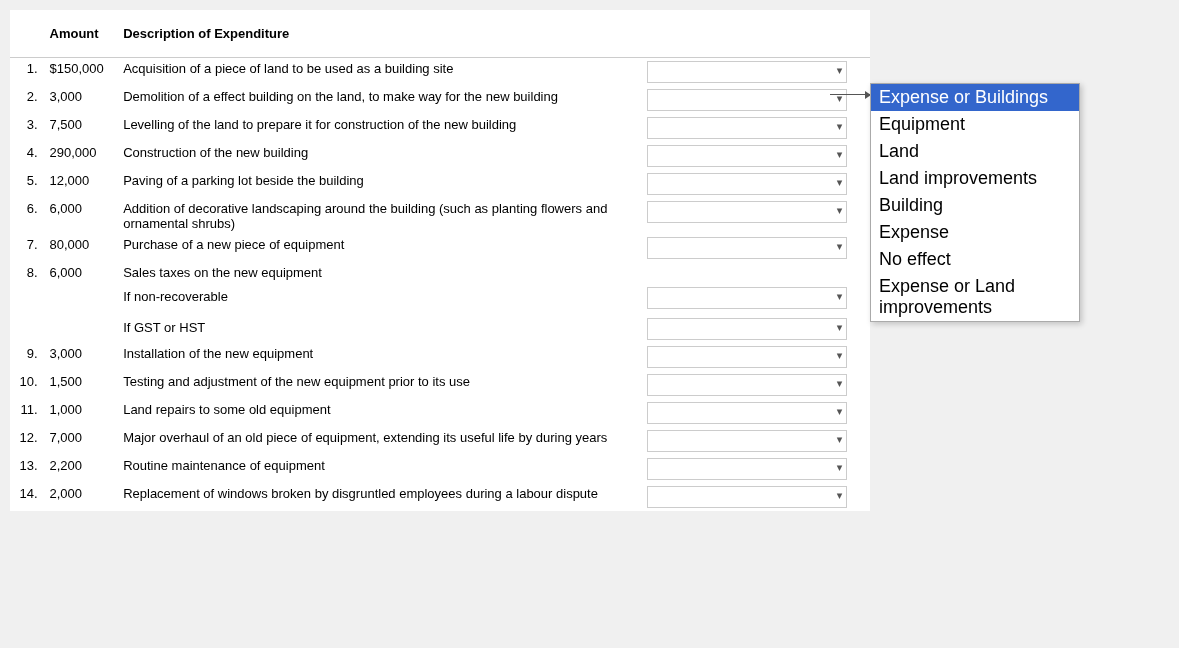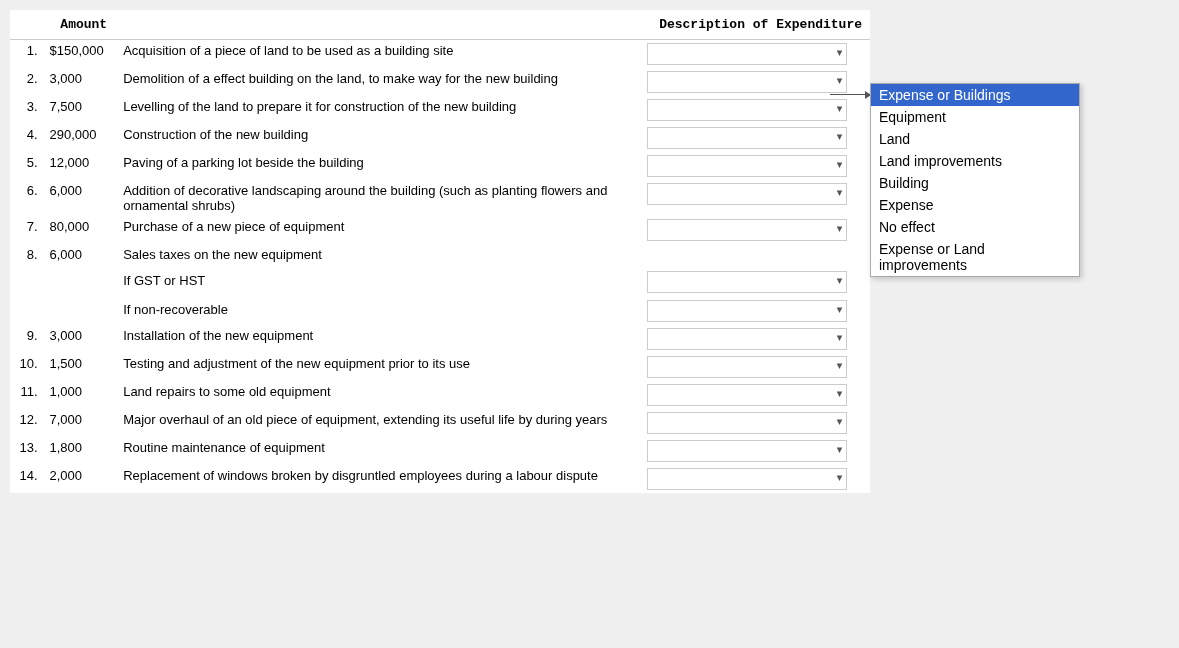--- a/index.html
+++ b/index.html
@@ -12,26 +12,25 @@
     .container {
       background: #fff;
       width: 860px;
       position: relative;
     }
     table {
       width: 100%;
       border-collapse: collapse;
     }
     th {
-      text-align: right;
-      padding: 7px 8px;
+      text-align: left;
+      padding: 16px 8px;
       font-weight: bold;
       border-bottom: 1px solid #ccc;
       font-size: 13px;
-      font-family: Liberation Mono, monospace;
     }
     td {
       padding: 3px 8px;
       vertical-align: top;
     }
     .num-col { width: 30px; text-align: right; padding-right: 4px; }
     .amt-col { width: 70px; padding-right: 8px; }
     .desc-col { width: 500px; }
     .select-col { width: 220px; }
 
@@ -74,21 +73,21 @@
       top: 73px;
       left: 860px;
       width: 210px;
       background: #fff;
       border: 1px solid #aaa;
       z-index: 100;
       box-shadow: 2px 2px 6px rgba(0,0,0,0.2);
     }
     .dropdown-popup .dp-item {
       padding: 3px 8px;
-      font-size: 14px;
+      font-size: 18px;
       cursor: pointer;
     }
     .dropdown-popup .dp-item.selected {
       background: #3366cc;
       color: #fff;
     }
 
     
     .arrow-line {
       position: absolute;
@@ -199,32 +198,32 @@
     </tr>
         <tr>
       <td class="num-col">8.</td>
       <td class="amt-col">6,000</td>
       <td class="desc-col">Sales taxes on the new equipment</td>
       <td class="select-col"></td>
     </tr>
         <tr class="sub-row">
       <td></td>
       <td></td>
-      <td style="padding-top:8px;">If GST or HST</td>
-      <td class="select-col" style="padding-top:6px;">
+      <td style="padding-top:6px;">If non-recoverable</td>
+      <td class="select-col" style="padding-top:4px;">
         <div class="select-wrapper">
           <select class="row-select"><option></option><option>Expense or Buildings</option><option>Equipment</option><option>Land</option><option>Land improvements</option><option>Building</option><option>Expense</option><option>No effect</option><option>Expense or Land improvements</option></select>
         </div>
       </td>
     </tr>
         <tr class="sub-row">
       <td></td>
       <td></td>
-      <td style="padding-top:6px;">If non-recoverable</td>
-      <td class="select-col" style="padding-top:4px;">
+      <td style="padding-top:8px;">If GST or HST</td>
+      <td class="select-col" style="padding-top:6px;">
         <div class="select-wrapper">
           <select class="row-select"><option></option><option>Expense or Buildings</option><option>Equipment</option><option>Land</option><option>Land improvements</option><option>Building</option><option>Expense</option><option>No effect</option><option>Expense or Land improvements</option></select>
         </div>
       </td>
     </tr>
         <tr class="data-row">
       <td class="num-col">9.</td>
       <td class="amt-col">3,000</td>
       <td class="desc-col">Installation of the new equipment</td>
       <td class="select-col">
@@ -258,21 +257,21 @@
       <td class="amt-col">7,000</td>
       <td class="desc-col">Major overhaul of an old piece of equipment, extending its useful life by during years</td>
       <td class="select-col">
         <div class="select-wrapper">
           <select class="row-select"><option></option><option>Expense or Buildings</option><option>Equipment</option><option>Land</option><option>Land improvements</option><option>Building</option><option>Expense</option><option>No effect</option><option>Expense or Land improvements</option></select>
         </div>
       </td>
     </tr>
         <tr class="data-row">
       <td class="num-col">13.</td>
-      <td class="amt-col">1,800</td>
+      <td class="amt-col">2,200</td>
       <td class="desc-col">Routine maintenance of equipment</td>
       <td class="select-col">
         <div class="select-wrapper">
           <select class="row-select"><option></option><option>Expense or Buildings</option><option>Equipment</option><option>Land</option><option>Land improvements</option><option>Building</option><option>Expense</option><option>No effect</option><option>Expense or Land improvements</option></select>
         </div>
       </td>
     </tr>
         <tr class="data-row">
       <td class="num-col">14.</td>
       <td class="amt-col">2,000</td>

